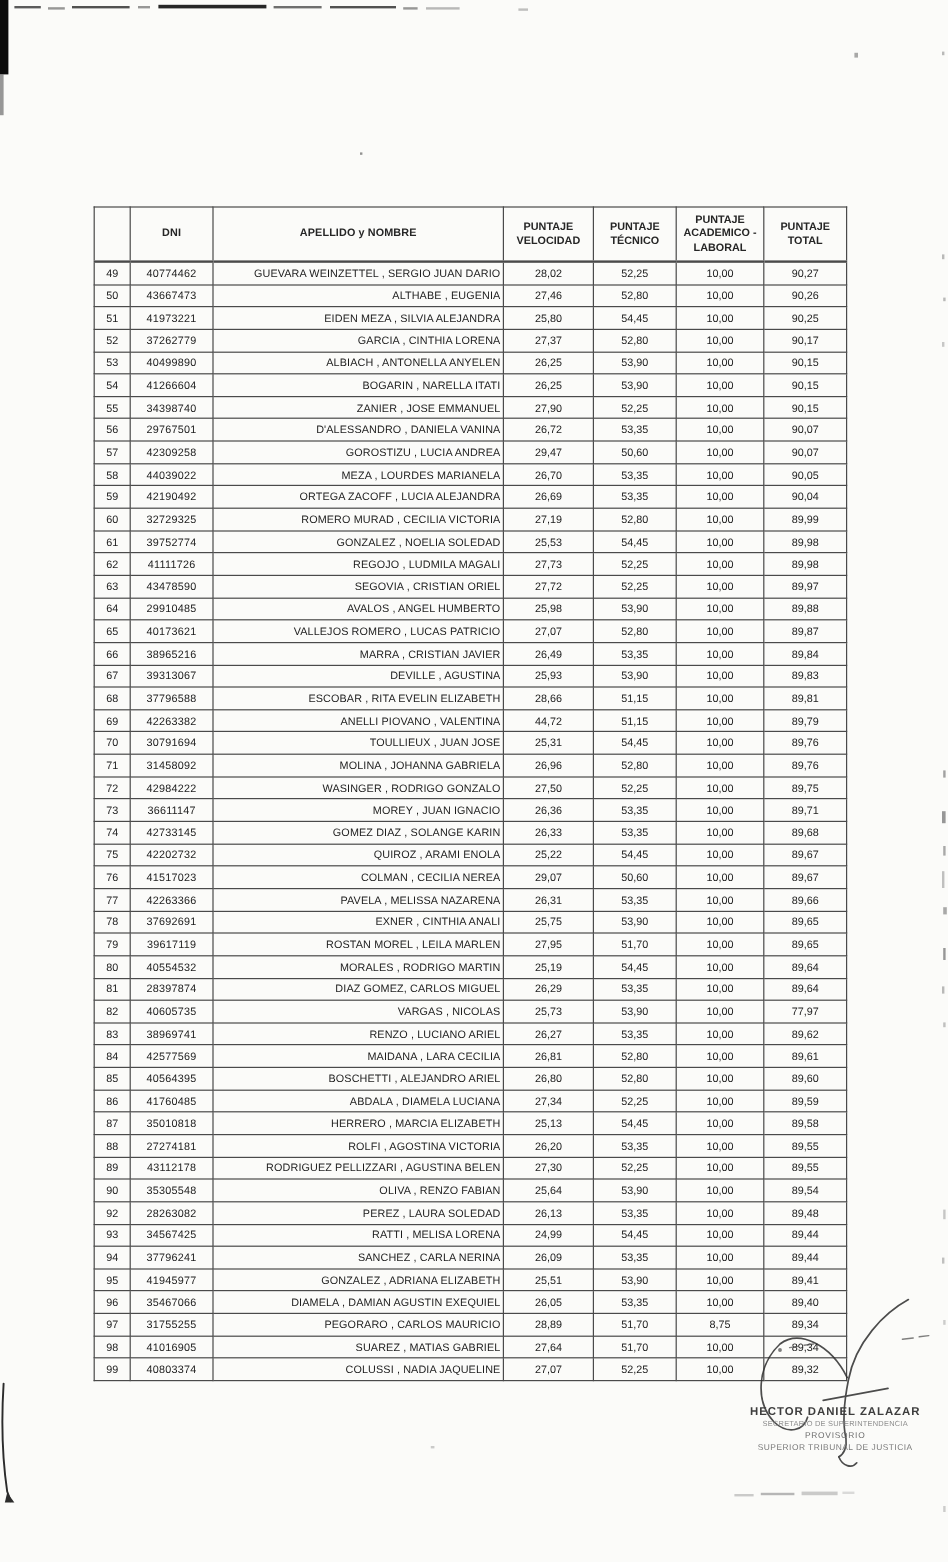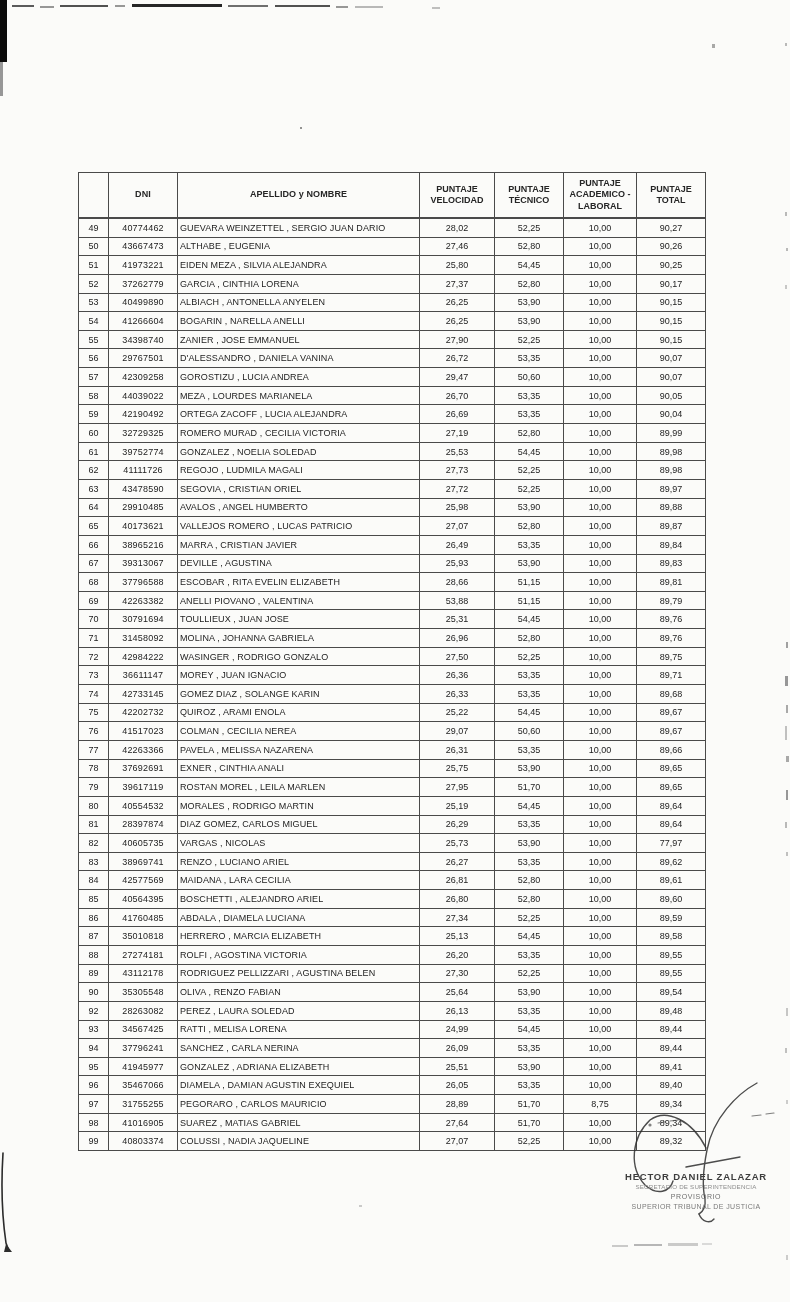--- a/index.html
+++ b/index.html
@@ -30,21 +30,21 @@
     color:#262626;
     border-bottom-width:2px;
   }
   table.results tbody td{
     height:17.65px;
     font-size:9px;
     color:#1c1c1c;
   }
   .c-rank{width:25px;text-align:center;}
   .c-dni{width:64px;text-align:center;letter-spacing:.2px;border-radius:12px;}
-  .c-name{width:237px;text-align:left;padding-left:3px;letter-spacing:.1px;}
+  .c-name{width:237px;text-align:right;padding-left:3px;letter-spacing:.1px;}
   .c-vel{width:70px;text-align:center;}
   .c-tec{width:64px;text-align:center;}
   .c-acad{width:68px;text-align:center;}
   .c-tot{width:64px;text-align:center;}
 
   
   .sig-block{
     position:absolute;left:598px;top:1172px;width:196px;
     text-align:center;line-height:1.1;
   }
@@ -168,21 +168,21 @@
           <td class="c-dni">40499890</td>
           <td class="c-name">ALBIACH , ANTONELLA ANYELEN</td>
           <td class="c-vel">26,25</td>
           <td class="c-tec">53,90</td>
           <td class="c-acad">10,00</td>
           <td class="c-tot">90,15</td>
         </tr>
         <tr>
           <td class="c-rank">54</td>
           <td class="c-dni">41266604</td>
-          <td class="c-name">BOGARIN , NARELLA ANELLI</td>
+          <td class="c-name">BOGARIN , NARELLA ITATI</td>
           <td class="c-vel">26,25</td>
           <td class="c-tec">53,90</td>
           <td class="c-acad">10,00</td>
           <td class="c-tot">90,15</td>
         </tr>
         <tr>
           <td class="c-rank">55</td>
           <td class="c-dni">34398740</td>
           <td class="c-name">ZANIER , JOSE EMMANUEL</td>
           <td class="c-vel">27,90</td>
@@ -304,21 +304,21 @@
           <td class="c-name">ESCOBAR , RITA EVELIN ELIZABETH</td>
           <td class="c-vel">28,66</td>
           <td class="c-tec">51,15</td>
           <td class="c-acad">10,00</td>
           <td class="c-tot">89,81</td>
         </tr>
         <tr>
           <td class="c-rank">69</td>
           <td class="c-dni">42263382</td>
           <td class="c-name">ANELLI PIOVANO , VALENTINA</td>
-          <td class="c-vel">53,88</td>
+          <td class="c-vel">44,72</td>
           <td class="c-tec">51,15</td>
           <td class="c-acad">10,00</td>
           <td class="c-tot">89,79</td>
         </tr>
         <tr>
           <td class="c-rank">70</td>
           <td class="c-dni">30791694</td>
           <td class="c-name">TOULLIEUX , JUAN JOSE</td>
           <td class="c-vel">25,31</td>
           <td class="c-tec">54,45</td>

